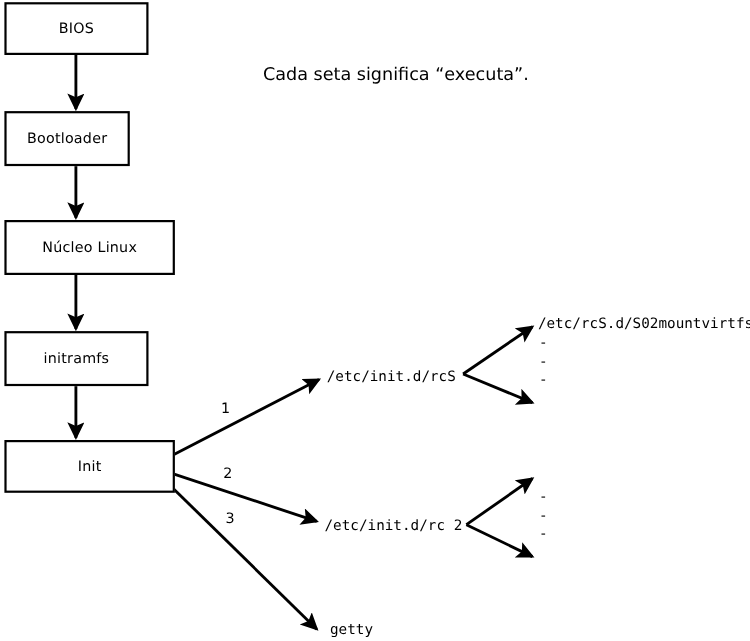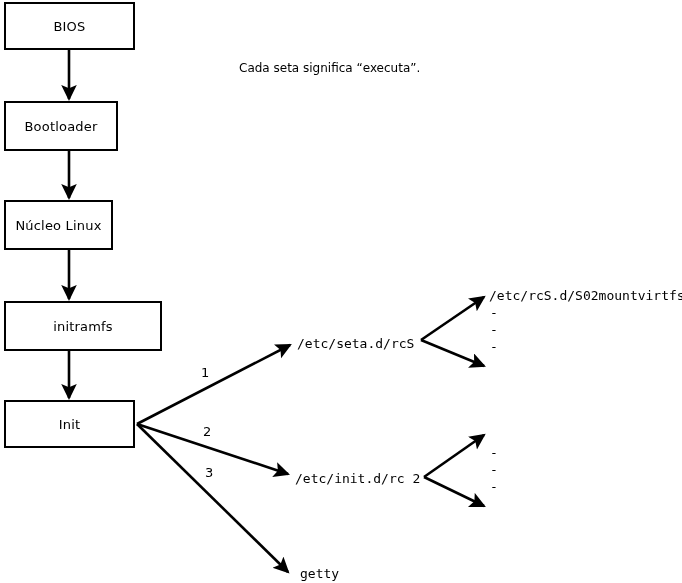--- a/index.html
+++ b/index.html
@@ -55,21 +55,21 @@
   .branch-number {
     position: absolute;
     font-family: "DejaVu Sans", sans-serif;
     font-size: 13px;
     color: #000000;
     line-height: 1;
   }
   .caption-note {
     position: absolute;
     font-family: "DejaVu Sans", sans-serif;
-    font-size: 12px;
+    font-size: 16px;
     color: #000000;
     white-space: nowrap;
     line-height: 1;
   }
 </style>
 </head>
 <body>
 
 <div id="diagram-root">
 
@@ -93,37 +93,37 @@
         <line x1="424" y1="477" x2="484" y2="506"></line>
       </g>
   </svg>
 
   <div class="node-box" style="left: 4px; top: 2px; width: 131px; height: 48px;">
     <span>BIOS</span>
   </div>
   <div class="node-box" style="left: 4px; top: 101px; width: 114px; height: 50px;">
     <span>Bootloader</span>
   </div>
-  <div class="node-box" style="left: 4px; top: 200px; width: 109px; height: 50px;">
+  <div class="node-box" style="left: 4px; top: 200px; width: 155px; height: 50px;">
     <span>Núcleo Linux</span>
   </div>
-  <div class="node-box" style="left: 4px; top: 301px; width: 158px; height: 50px;">
+  <div class="node-box" style="left: 4px; top: 301px; width: 131px; height: 50px;">
     <span>initramfs</span>
   </div>
-  <div class="node-box" style="left: 4px; top: 400px; width: 131px; height: 48px;">
+  <div class="node-box" style="left: 4px; top: 400px; width: 155px; height: 48px;">
     <span>Init</span>
   </div>
 
   <div class="caption-note" style="left: 239px; top: 68px; transform: translateY(-50%);">Cada seta significa “executa”.</div>
 
   <div class="branch-number" style="left: 201px; top: 372px; transform: translateY(-50%);">1</div>
   <div class="branch-number" style="left: 203px; top: 431px; transform: translateY(-50%);">2</div>
   <div class="branch-number" style="left: 205px; top: 472px; transform: translateY(-50%);">3</div>
 
-  <div class="mono-label" style="left: 297px; top: 343px; transform: translateY(-50%);">/etc/seta.d/rcS</div>
+  <div class="mono-label" style="left: 297px; top: 343px; transform: translateY(-50%);">/etc/init.d/rcS</div>
   <div class="mono-label" style="left: 295px; top: 478px; transform: translateY(-50%);">/etc/init.d/rc 2</div>
   <div class="mono-label" style="left: 300px; top: 573px; transform: translateY(-50%);">getty</div>
 
   <div class="mono-label" style="left: 489px; top: 295px; transform: translateY(-50%);">/etc/rcS.d/S02mountvirtfs</div>
   <div class="ellipsis-dot" style="left: 490px; top: 312px; transform: translateY(-50%);">-</div>
   <div class="ellipsis-dot" style="left: 490px; top: 329px; transform: translateY(-50%);">-</div>
   <div class="ellipsis-dot" style="left: 490px; top: 346px; transform: translateY(-50%);">-</div>
 
   <div class="ellipsis-dot" style="left: 490px; top: 452px; transform: translateY(-50%);">-</div>
   <div class="ellipsis-dot" style="left: 490px; top: 469px; transform: translateY(-50%);">-</div>

